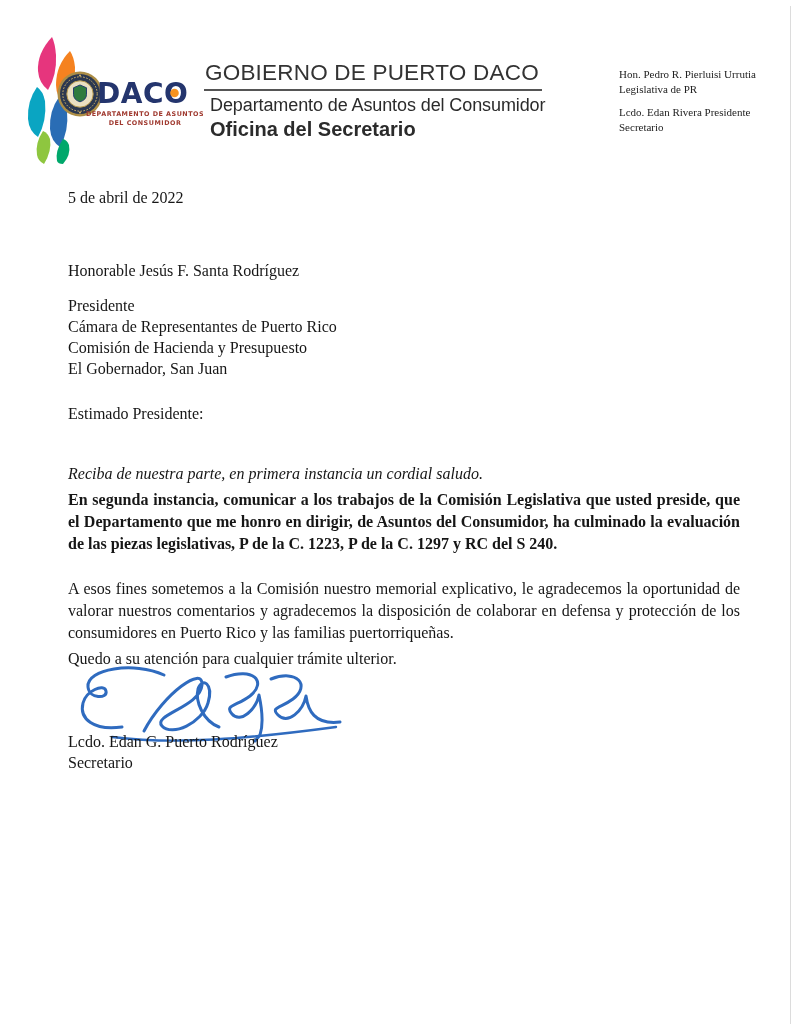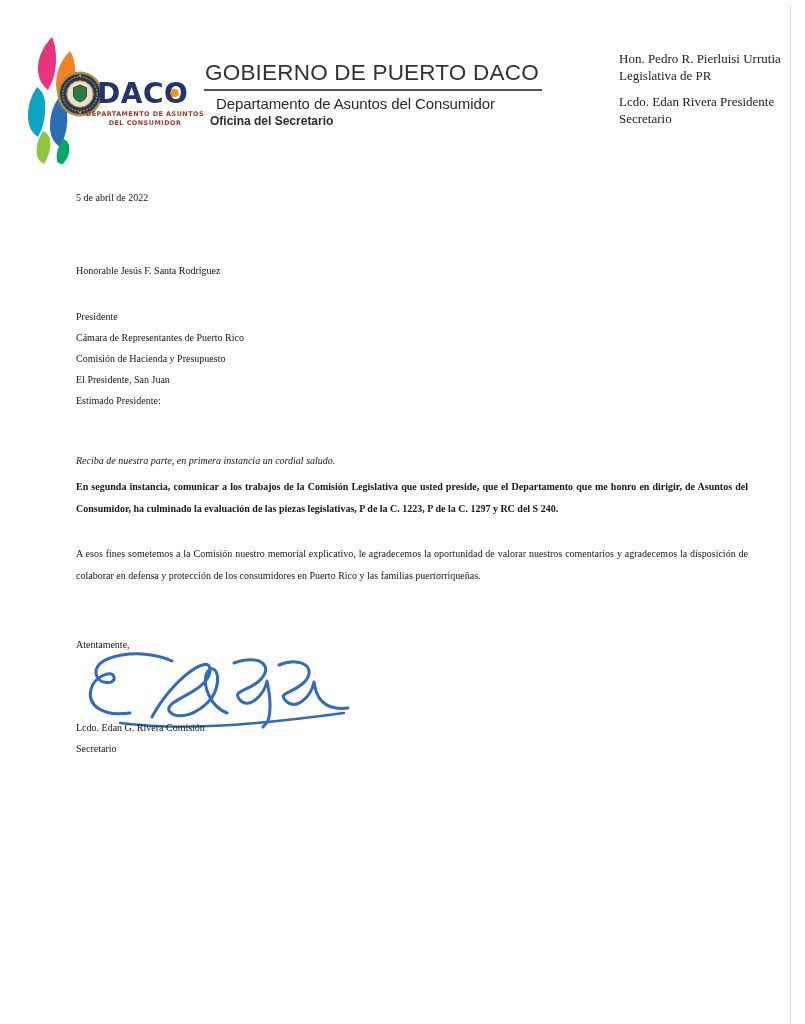--- a/index.html
+++ b/index.html
@@ -27,47 +27,47 @@
   .gov-title{
     display:inline-block;
     font-size:22.5px;
     letter-spacing:0.2px;
     color:#333333;
     padding:0 3px 3px 1px;
     border-bottom:2px solid #555555;
     white-space:nowrap;
   }
   .gov-sub{
-    margin:4px 0 0 12px;
-    font-size:15px;
+    margin:4px 0 0 6px;
+    font-size:18px;
     color:#2b2b2b;
     letter-spacing:-0.1px;
     white-space:nowrap;
   }
   .gov-office{
     margin:2px 0 0 6px;
-    font-size:12px;
+    font-size:20px;
     font-weight:bold;
     color:#2b2b2b;
     white-space:nowrap;
   }
   .officials{
-    position:absolute;left:619px;top:50px;width:165px;
-    font-size:13px;line-height:1.32;color:#222222;
+    position:absolute;left:619px;top:67px;width:165px;
+    font-size:11px;line-height:1.32;color:#222222;
   }
   .official + .official{margin-top:9px;}
   
   .letter{
-    position:absolute;left:76px;top:0;width:672px;
-    font-size:10px;line-height:21px;
+    position:absolute;left:68px;top:0;width:672px;
+    font-size:16px;line-height:21px;
   }
   .date{margin-top:187px;}
   .recipient-name{margin-top:52px;}
-  .recipient-block{margin-top:25px;line-height:21px;}
-  .salutation{}
+  .recipient-block{margin-top:14px;line-height:21px;}
+  .salutation{margin-top:24px;}
   .p1{margin:39px 0 0 0;font-style:italic;}
   .para{line-height:22px;text-align:justify;}
   .p2{margin:5px 0 0 0;font-weight:bold;}
   .p3{margin:23px 0 0 0;}
   .p4{margin:4px 0 0 0;}
   .closing{margin-top:47px;}
   .signature-wrap{height:62px;margin:-4px 0 0 -12px;}
   .signer-name{margin-top:4px;}
   .signer-title{margin-top:0;}
 </style>
@@ -127,43 +127,43 @@
   <div class="letter">
 
     <div class="date">5 de abril de 2022</div>
 
     <div class="recipient-name">Honorable Jesús F. Santa Rodríguez</div>
 
     <div class="recipient-block">
       <div>Presidente</div>
       <div>Cámara de Representantes de Puerto Rico</div>
       <div>Comisión de Hacienda y Presupuesto</div>
-      <div>El Presidente, San Juan</div>
+      <div>El Gobernador, San Juan</div>
     </div>
 
     <div class="salutation">Estimado Presidente:</div>
 
     <p class="p1">Reciba de nuestra parte, en primera instancia un cordial saludo.</p>
 
     <p class="para p2"><span>En segunda instancia, comunicar a los trabajos de la Comisión Legislativa que usted preside, que el Departamento que me honro en dirigir, de Asuntos del Consumidor, ha culminado la evaluación de las piezas legislativas, </span><b>P de la C. 1223, P de la C. 1297 y RC del S 240</b><span>.</span></p>
 
     <p class="para p3">A esos fines sometemos a la Comisión nuestro memorial explicativo, le agradecemos la oportunidad de valorar nuestros comentarios y agradecemos la disposición de colaborar en defensa y protección de los consumidores en Puerto Rico y las familias puertorriqueñas.</p>
 
+    <p class="p4">Quedo a su atención para cualquier trámite ulterior.</p>
 
-    <div class="closing">Atentamente,</div>
 
     <div class="signature-wrap">
       <svg width="300" height="78" viewBox="0 0 300 78" xmlns="http://www.w3.org/2000/svg">
         <g fill="none" stroke="#2f6bbf" stroke-width="3" stroke-linecap="round" stroke-linejoin="round">
           <path d="M 108,10 C 78,-4 30,4 32,22 C 33,34 52,34 50,26 C 48,18 30,26 27,38 C 23,54 38,66 66,62"></path>
           <path d="M 88,66 C 108,28 148,0 146,20 C 144,42 96,50 106,61 C 116,72 146,58 152,38 C 158,18 146,12 142,24 C 139,36 147,56 163,62"></path>
           <path d="M 170,12 C 196,2 212,16 194,31 C 181,41 168,40 176,49 C 185,59 200,44 203,30 C 206,44 208,58 204,70 L 199,76"></path>
           <path d="M 215,14 C 241,4 255,20 237,34 C 225,43 214,42 222,50 C 232,60 247,46 250,31 C 252,45 258,60 284,57"></path>
           <path d="M 56,72 C 120,80 190,74 280,62" stroke-width="2.4"></path>
         </g>
       </svg>
     </div>
 
-    <div class="signer-name">Lcdo. Edan G. Rivera Comisión</div>
+    <div class="signer-name">Lcdo. Edan G. Puerto Rodríguez</div>
     <div class="signer-title">Secretario</div>
 
   </div>
 </div>
 
 </body></html>

